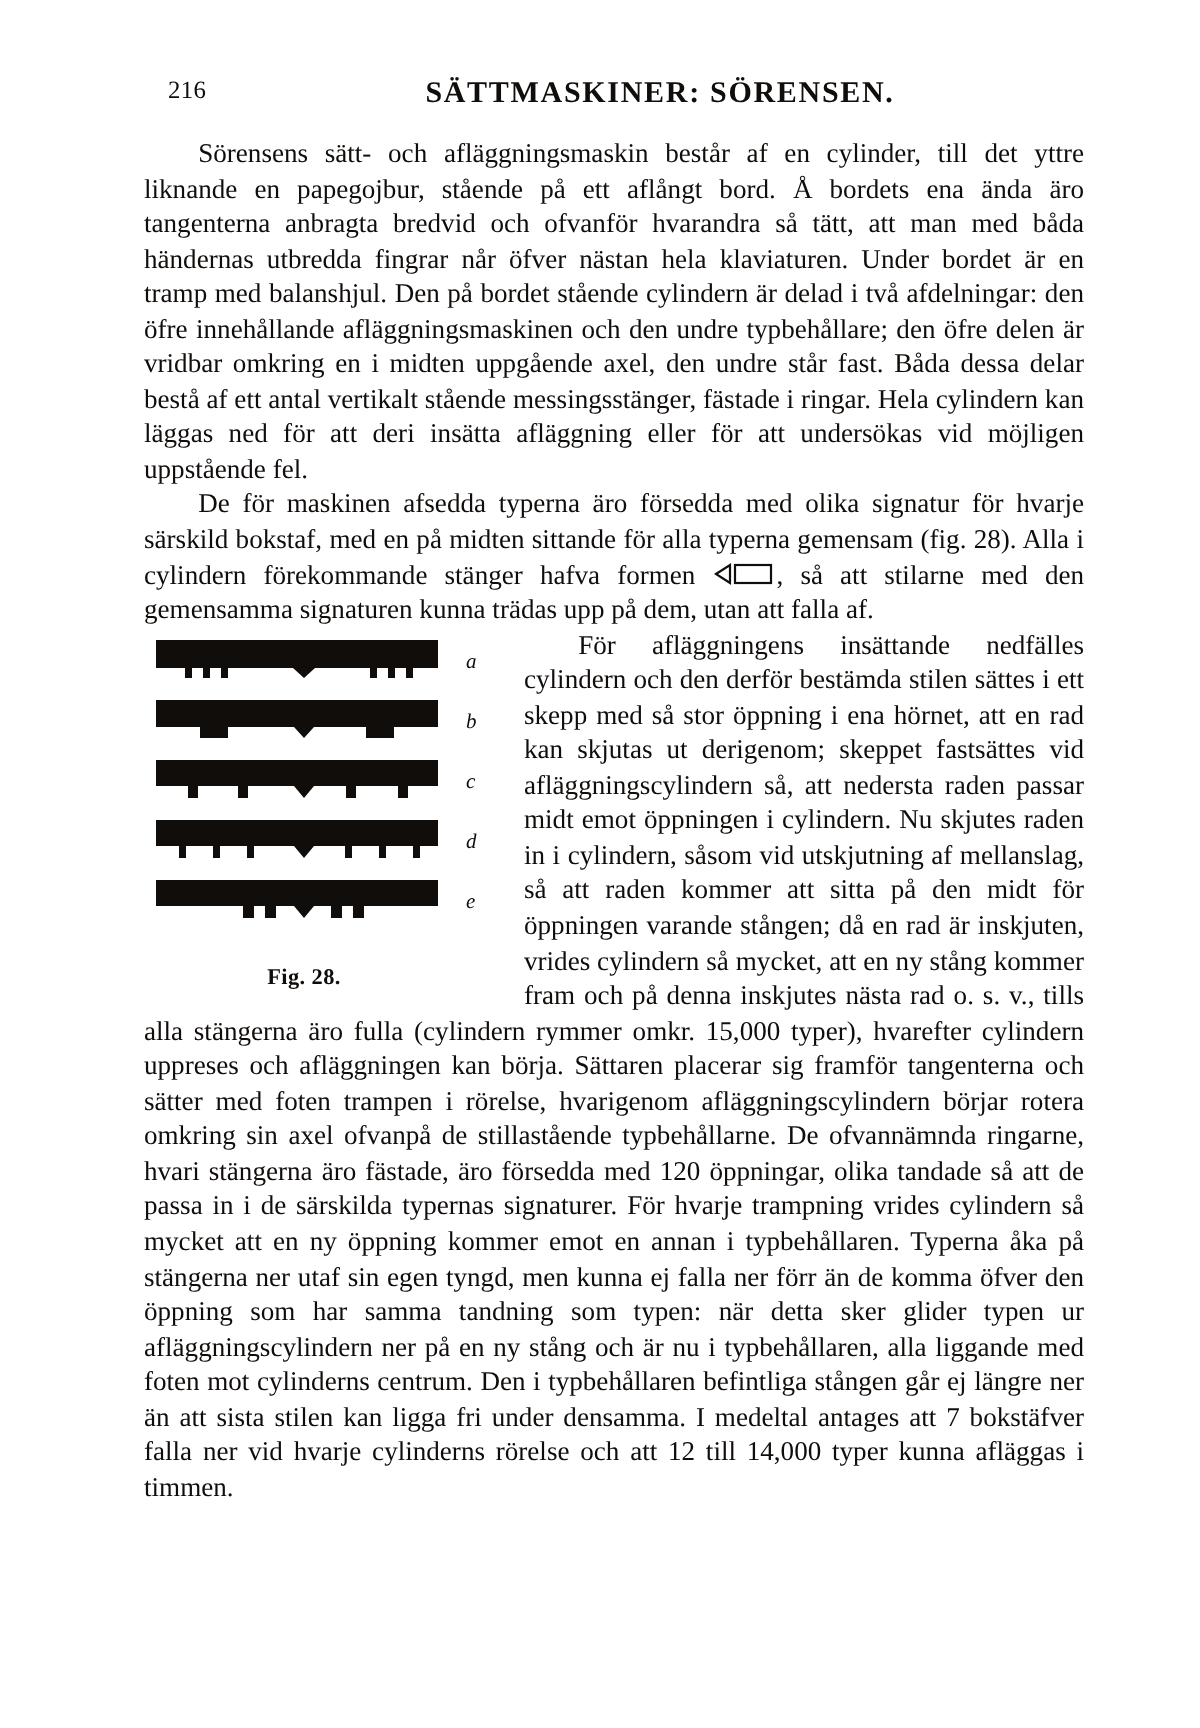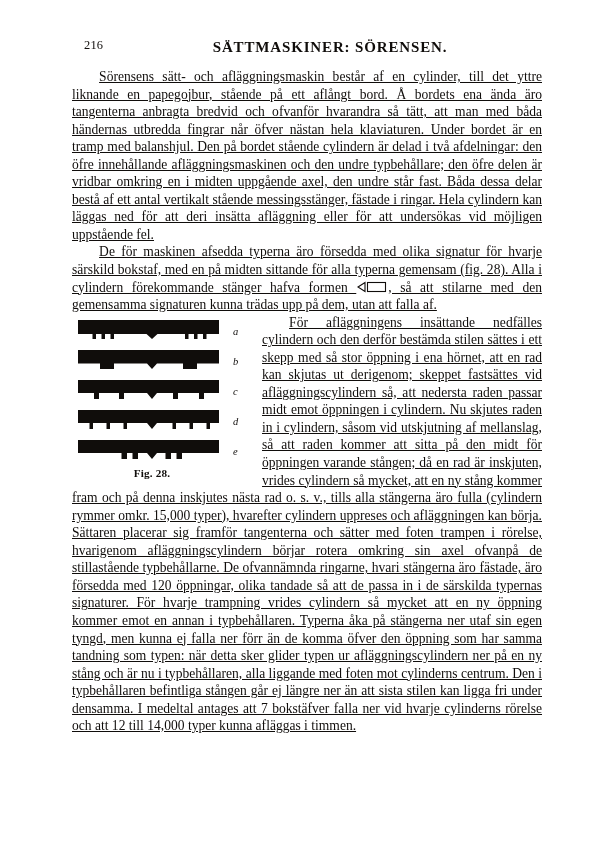--- a/index.html
+++ b/index.html
@@ -52,21 +52,20 @@
     font-size: 13.55px;
     line-height: 17.55px;
     text-align: justify;
     text-justify: inter-word;
     hyphens: manual;
   }
   .body p {
     margin: 0;
     text-indent: 2.0em;
     text-align: justify;
-    text-decoration: underline;
   }
 
   
   .figure {
     float: left;
     width: 172px;
     margin: 1px 12px 1px 6px;
     shape-outside: margin-box;
   }
   .figrows {
@@ -89,21 +88,21 @@
     font-size: 10.5px;
     margin-left: 7px;
     line-height: 1;
     padding-top: 6px;
   }
   .figcaption {
     text-align: center;
     font-size: 11.2px;
     font-weight: 700;
     width: 148px;
-    margin-top: 0;
+    margin-top: 16px;
     letter-spacing: .2px;
   }
   
   .typeglyph {
     display: inline-block;
     vertical-align: -1px;
     margin: 0 1px;
   }
   .typeglyph svg { display: block; }
 </style>

